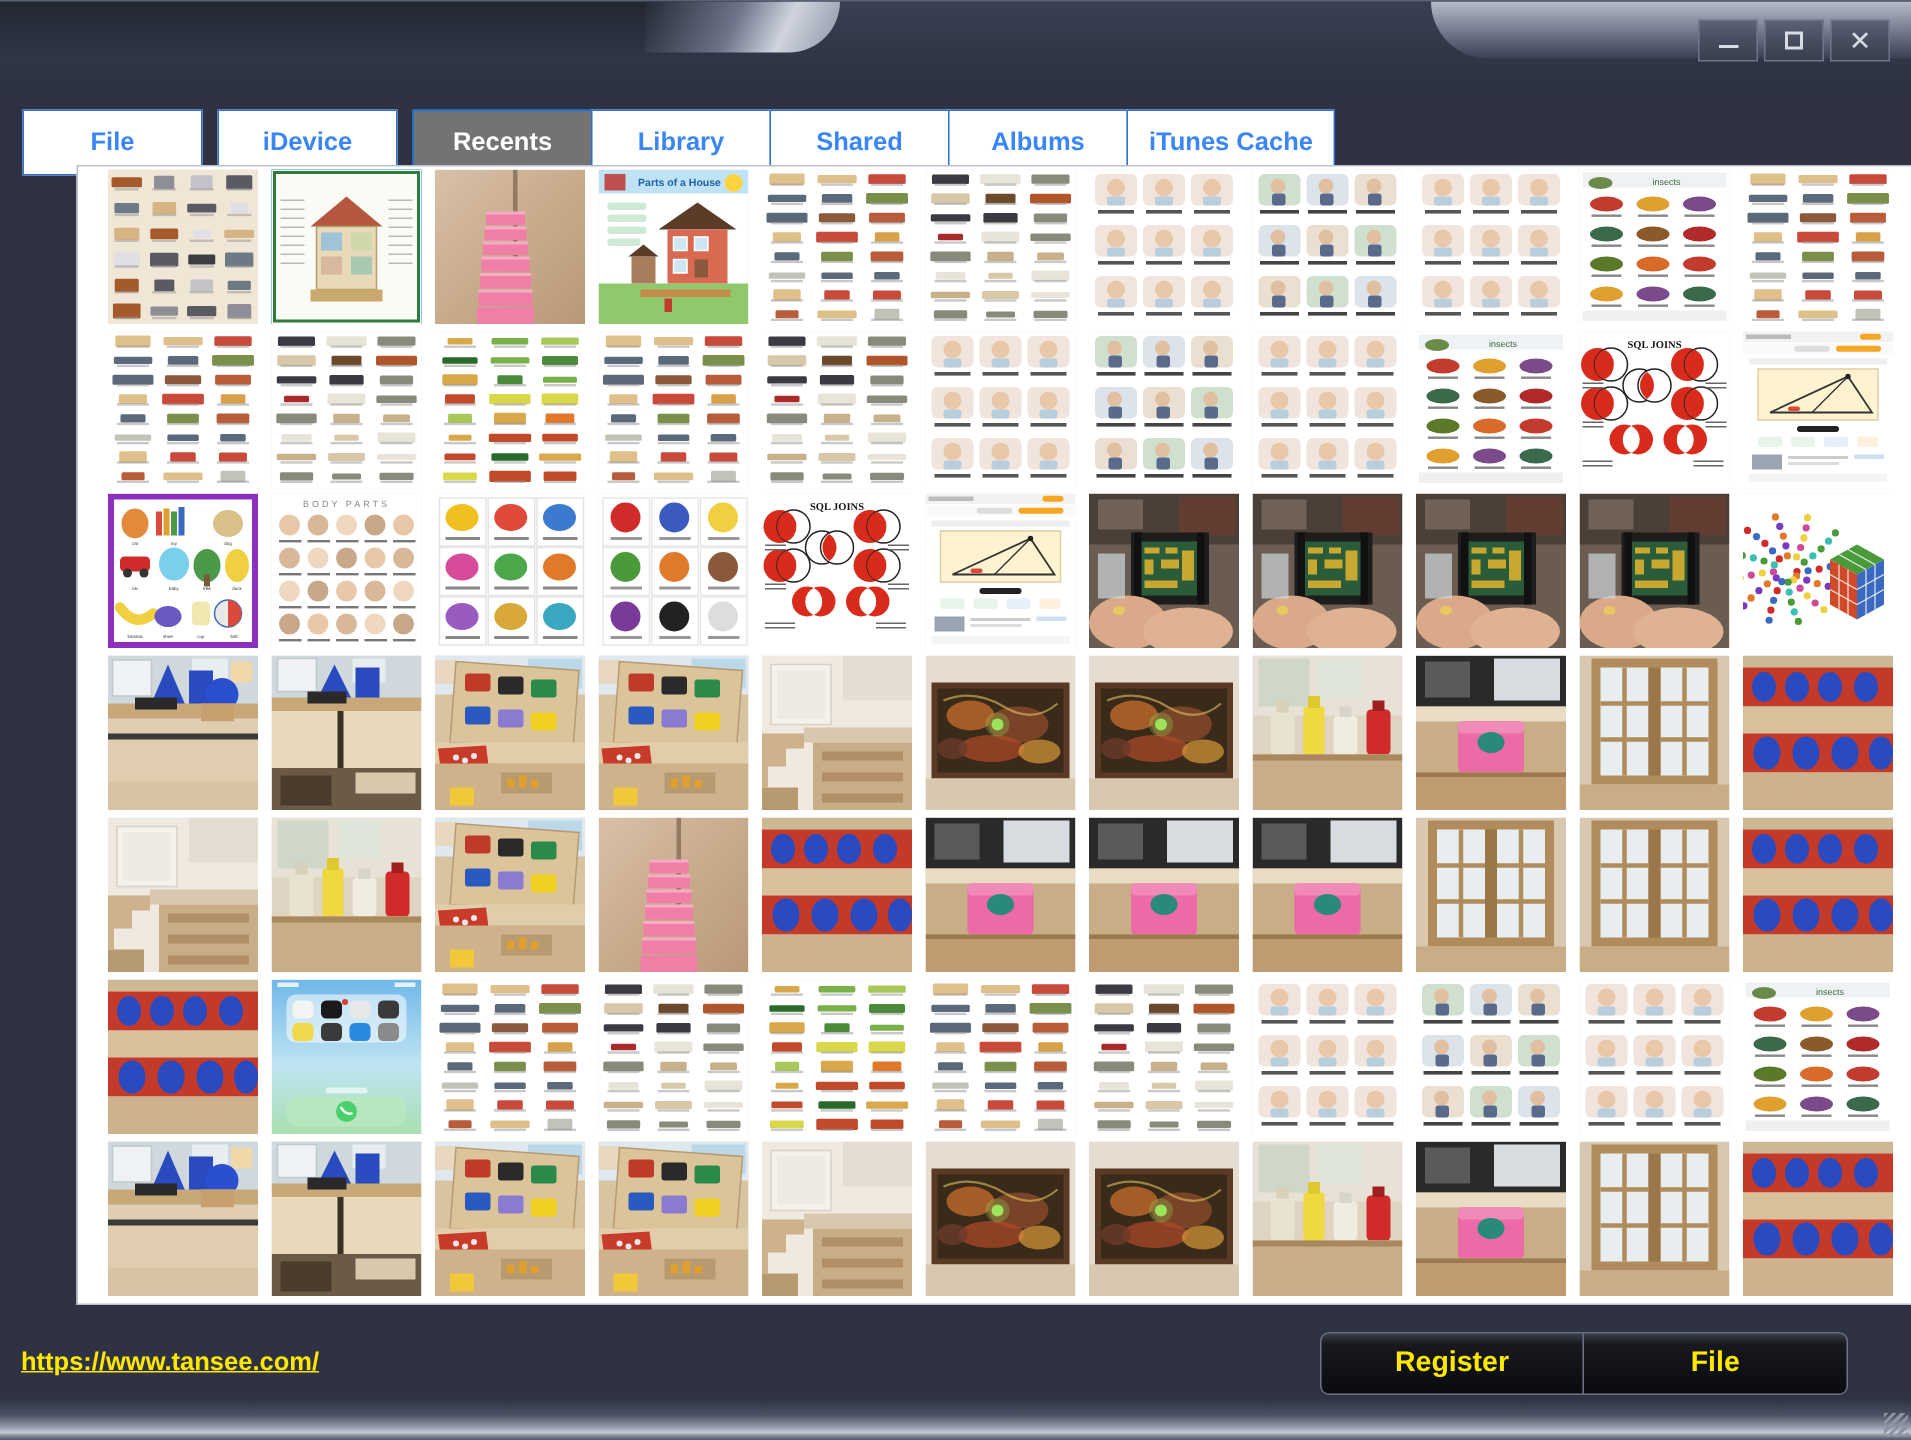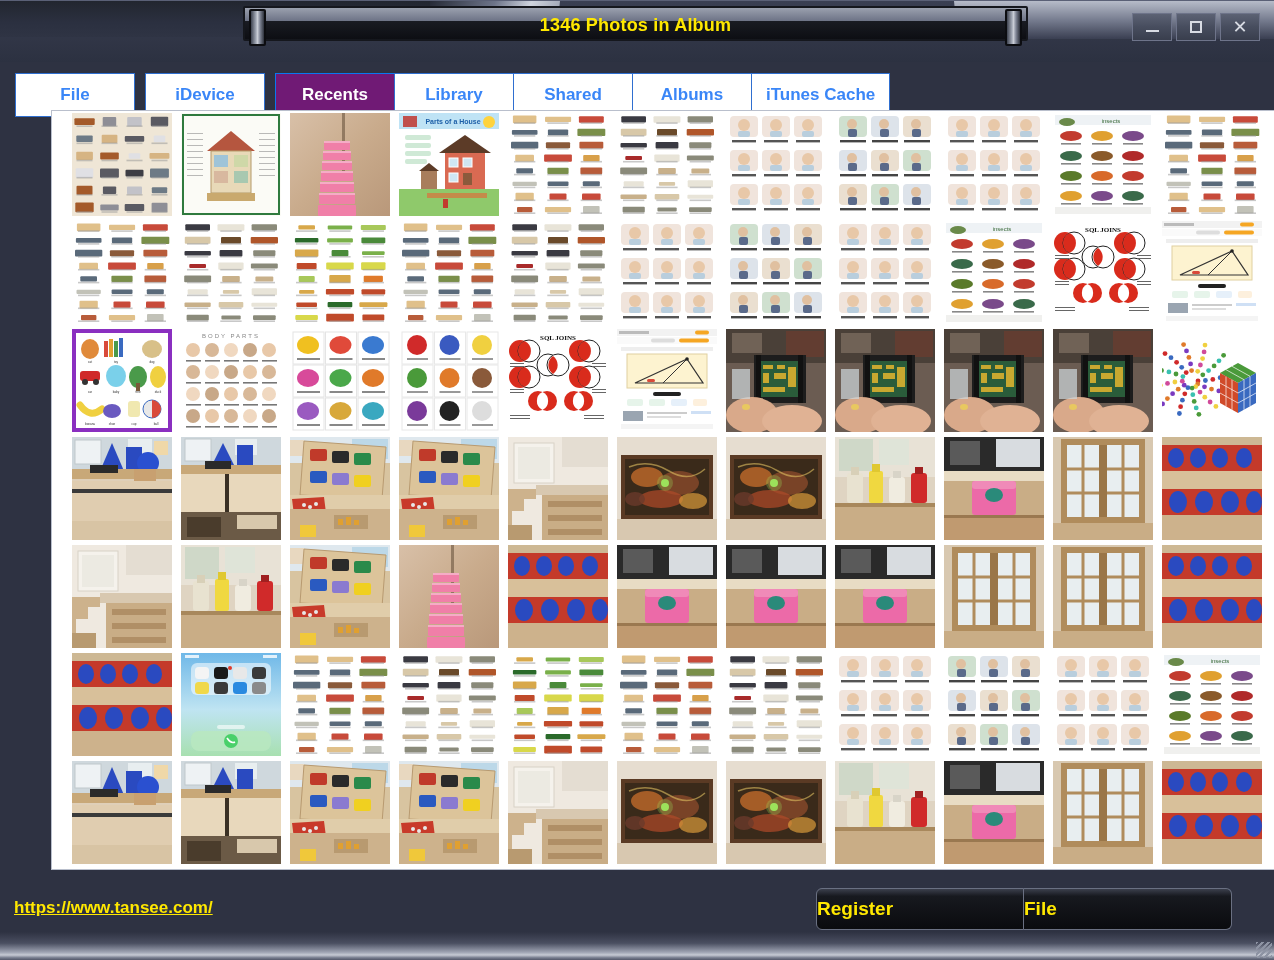--- a/index.html
+++ b/index.html
@@ -138,21 +138,21 @@
     background: #ffffff;
     border: 1px solid #2f6fd0;
     display: flex; align-items: center; justify-content: center;
     font-size: 17px; font-weight: bold;
     color: #3a86f7;
     cursor: pointer;
   }
   .tab + .tab { margin-left: -1px; }
   .tab.sep { margin-left: 10px; }
   .tab.active {
-    background: #701a75;
+    background: #737373;
     border-color: #0a78f0;
     color: #ffffff;
   }
   .tab-selectall {
     position: absolute; right: 15px; top: 11px;
     height: 36px; width: 148px;
     background: #ffffff;
     border: 1px solid #2f6fd0;
     display: flex; align-items: center; justify-content: center;
     font-size: 17px; font-weight: bold;
@@ -228,51 +228,46 @@
     position: absolute; left: 14px; top: 24px;
     font-size: 17px; font-weight: bold;
     color: #ffe800;
     cursor: pointer;
   }
   .foot-btns {
     position: absolute; right: 42px; top: 14px;
     display: flex;
   }
   .fbtn {
-    width: 208px; height: 42px;
+    width: 176px; height: 42px;
     background: linear-gradient(to bottom, #3b3f4c 0%, #17191f 18%, #0a0b0e 100%);
     border: 1px solid #6a7082;
     color: #ffe800;
     font-size: 19px; font-weight: bold;
-    display: flex; align-items: center; justify-content: flex-start;
+    display: flex; align-items: center; justify-content: center;
     cursor: pointer;
   }
   .fbtn.left { border-radius: 6px 0 0 6px; }
   .fbtn.right { border-radius: 0 6px 6px 0; border-left: none; }
   .resize-grip {
     position: absolute; right: 2px; bottom: 2px; width: 16px; height: 16px;
     background: repeating-linear-gradient(135deg, #8d93a3 0 2px, transparent 2px 4px);
   }
 </style>
 </head>
 <body>
 
 <div id="app">
 
   <div class="titlebar">
     <div class="tb-shine-left"></div>
     <div class="tb-curve-l"></div>
     <div class="tb-shine-right"></div>
 
 
-    <div class="title-plate">
-      <div class="title-grip grip-l"></div>
-      <div class="title-grip grip-r"></div>
-      <div class="title-text">1346 Photos in Album</div>
-    </div>
 
     <div class="winbtns">
       <div class="winbtn">
           <i class="gl-min"></i>
         </div>
       <div class="winbtn">
           <i class="gl-max"></i>
         </div>
       <div class="winbtn">
           <span class="gl-close">✕</span>

